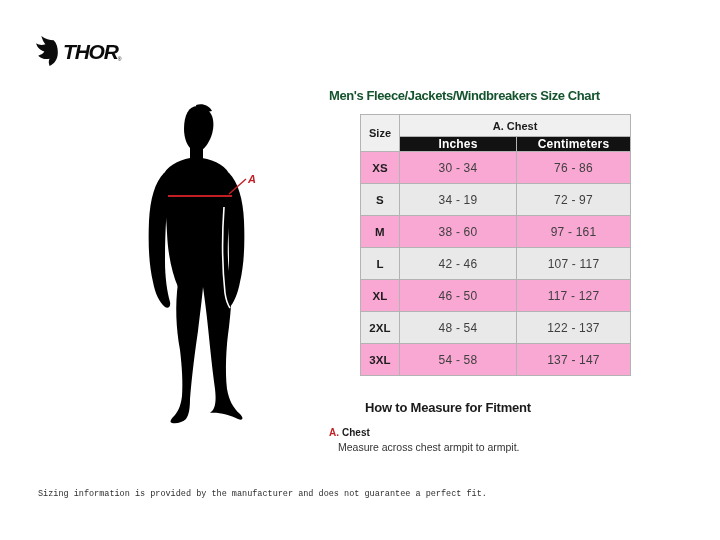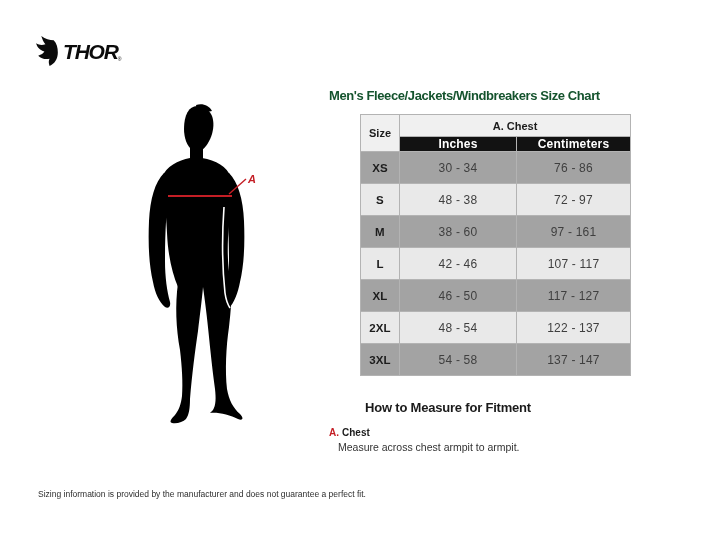--- a/index.html
+++ b/index.html
@@ -24,34 +24,34 @@
                white-space:nowrap;margin:0 0 11px 0;}
 
   table.size-table{border-collapse:collapse;width:271px;table-layout:fixed;
                    border:1px solid #969696;margin-left:31px;}
   table.size-table th,table.size-table td{border:1px solid #b3b3b3;text-align:center;
                    vertical-align:middle;padding:0;}
   th.size-head{width:39px;background:#f0f0f0;font-size:11px;font-weight:bold;color:#1c1c1c;}
   th.group-head{height:21px;background:#f0f0f0;font-size:11px;font-weight:bold;color:#1c1c1c;}
   th.unit-head{height:12px;background:#121212;color:#ffffff;font-size:12px;font-weight:bold;
                letter-spacing:0.2px;}
-  td{height:31px;font-size:12px;color:#3f3f3f;letter-spacing:0.2px;background:#a3a3a3;}
+  td{height:31px;font-size:12px;color:#3f3f3f;letter-spacing:0.2px;background:#f9a8d4;}
   td.size-col{font-weight:bold;font-size:11.5px;color:#1c1c1c;}
   tr.alt td{background:#e9e9e9;}
 
   
   .measure{margin-top:24px;}
   .measure-heading{font-size:13px;font-weight:bold;color:#1a1a1a;letter-spacing:-0.2px;margin-left:36px;}
   .measure-item{margin-top:12px;}
   .measure-key-row{font-size:10px;font-weight:bold;color:#1c1c1c;}
   .measure-key{color:#c41e25;margin-right:3px;}
   .measure-desc{font-size:10.5px;color:#333333;margin-top:3px;padding-left:9px;}
 
   
-  .disclaimer{position:absolute;left:38px;top:488px;font-size:8.5px;line-height:1.55;color:#2e2e2e;}
+  .disclaimer{position:absolute;left:38px;top:488px;font-size:8.5px;line-height:1.55;color:#2e2e2e;font-family:Liberation Mono, monospace;}
 </style>
 </head>
 <body>
 
 <div class="page">
 
   <div class="logo">
     <svg class="logo-icon" viewBox="0 0 24 30">
       <path fill="#0b0b0b" d="M6,0 C10,3 14,4 18,4 C21,7 22,11 22,16 C22,22 19,27 14,29
                C13,26 13,24 14,22 C10,23 6,22 3,19 C6,18 8,17 9,15
@@ -123,21 +123,21 @@
         </tr>
       </thead>
       <tbody>
           <tr>
             <td class="size-col">XS</td>
             <td>30 - 34</td>
             <td>76 - 86</td>
           </tr>
           <tr class="alt">
             <td class="size-col">S</td>
-            <td>48 - 38</td>
+            <td>34 - 19</td>
             <td>72 - 97</td>
           </tr>
           <tr>
             <td class="size-col">M</td>
             <td>38 - 60</td>
             <td>97 - 161</td>
           </tr>
           <tr class="alt">
             <td class="size-col">L</td>
             <td>42 - 46</td>

